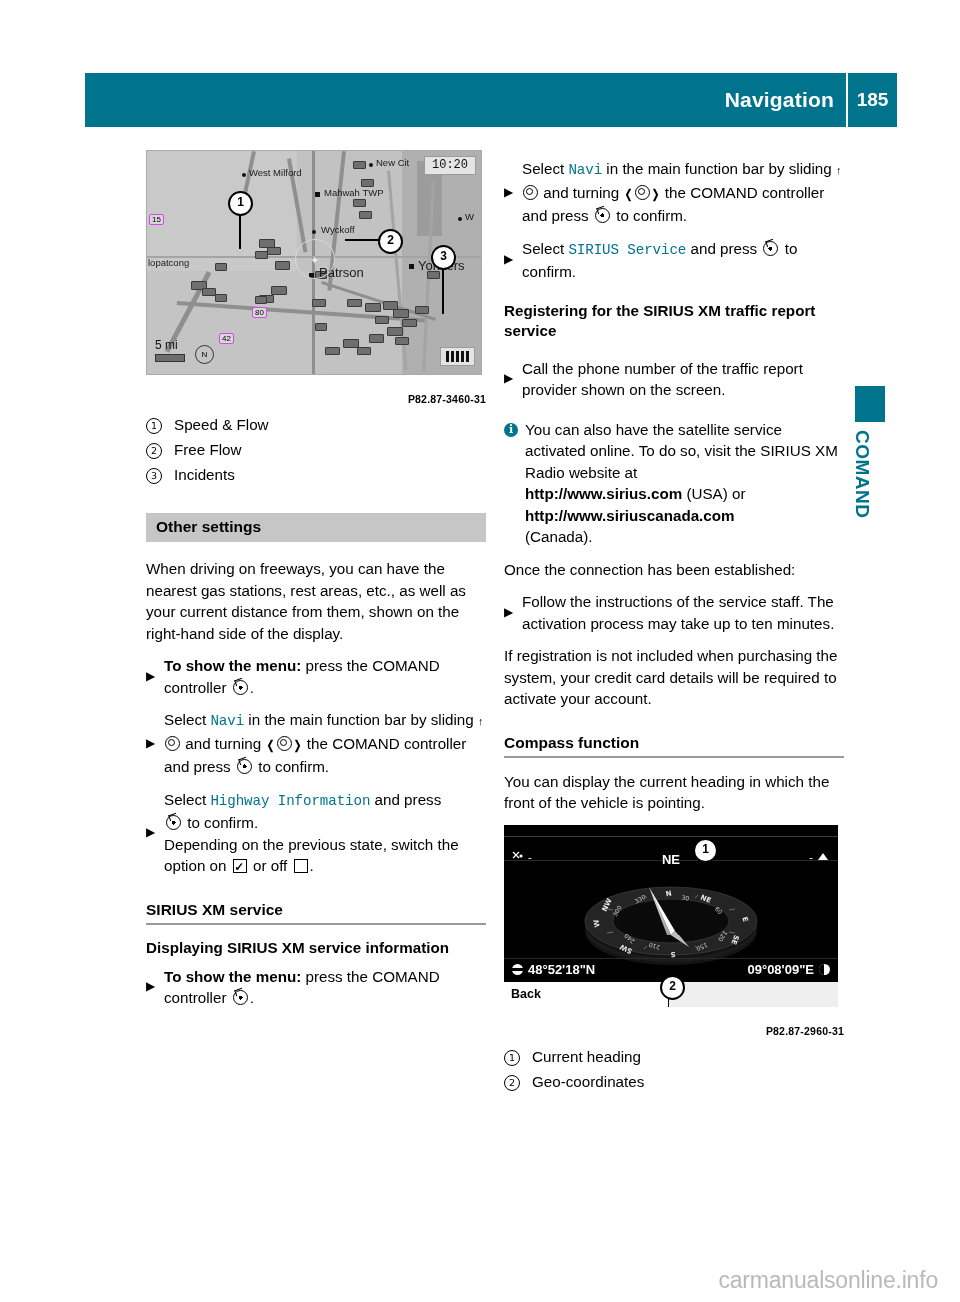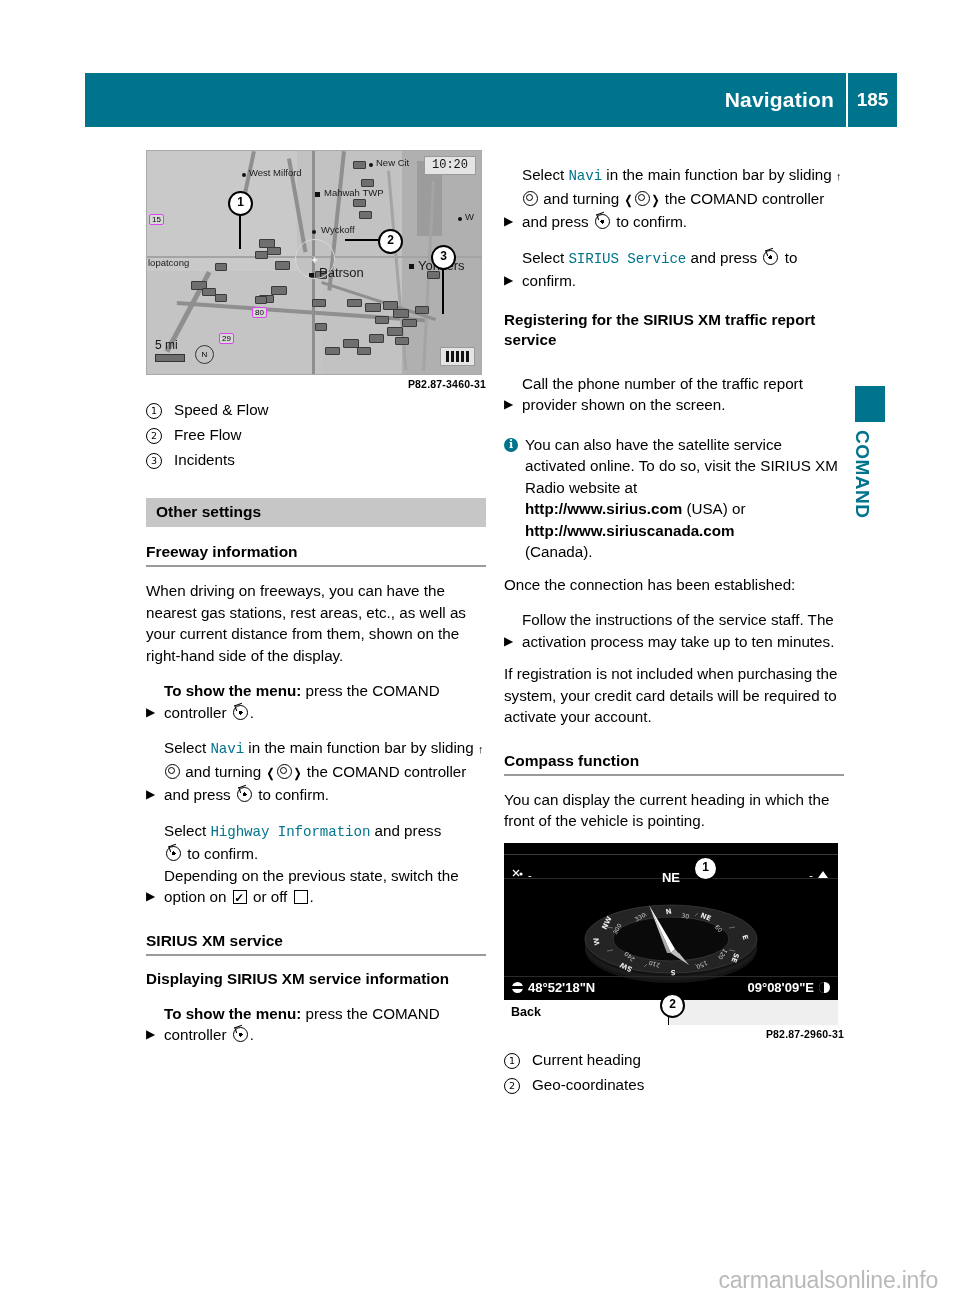--- a/index.html
+++ b/index.html
@@ -86,21 +86,21 @@
   }
   p { margin: 0 0 11px 0; }
 
   
   .figure { margin: 0 0 6px 0; }
   .fig-caption-code {
     font-size: 10.5px;
     font-weight: bold;
     color: #000;
     text-align: right;
-    margin-top: 3px;
+    margin-top: 18px;
     letter-spacing: 0.2px;
   }
 
   
   .map-img {
     width: 334px;
     height: 223px;
     position: relative;
     background: #cfcfcf;
     border: 1px solid #aaa;
@@ -372,22 +372,22 @@
     font-weight: bold;
     margin: 0 0 2px 0;
     line-height: 20px;
   }
   .spacer-md { height: 13px; }
   .spacer-sm { height: 7px; }
 
   
   .step {
     display: flex;
-    align-items: flex-end;
-    margin: 14px 0 11px 0;
+    align-items: center;
+    margin: 8px 0 11px 0;
   }
   .step-bullet {
     flex: 0 0 auto;
     width: 14px;
     font-size: 12px;
     line-height: 21.5px;
     margin-right: 4px;
   }
   .step-bullet::before { content: "\25B6"; }
   .step-body { flex: 1 1 auto; }
@@ -594,21 +594,21 @@
       <div class="map-sq" style="left:262px;top:113px"></div>
       <div class="map-label big" style="left:271px;top:107px">Yonkers</div>
       <div class="map-dot" style="left:311px;top:66px"></div>
       <div class="map-label" style="left:318px;top:60px">W</div>
 
       <div style="position:absolute;left:148px;top:88px;width:38px;height:38px;border:1.5px solid #d8d8d8;border-radius:50%"></div>
       <div style="position:absolute;left:163px;top:103px;color:#eee;font-size:11px">✦</div>
 
       <div class="map-shield" style="left:2px;top:63px">15</div>
       <div class="map-shield" style="left:105px;top:156px">80</div>
-      <div class="map-shield" style="left:72px;top:182px">29</div>
+      <div class="map-shield" style="left:72px;top:182px">42</div>
 
       <div class="map-clock">10:20</div>
 
       <div class="map-scale">
         <div>5 mi</div>
         <div class="map-scale-bar"></div>
       </div>
       <div class="map-compass">N</div>
 
       <div class="map-bars">
@@ -639,21 +639,20 @@
       <span>Free Flow</span>
     </div>
     <div class="legend-row">
       <span class="num-circle">3</span>
       <span>Incidents</span>
     </div>
   </div>
 
   <div class="gray-head">Other settings</div>
 
-  <div class="rule-head">Freeway information</div>
   <p class="body-text">When driving on freeways, you can have the nearest gas stations, rest areas, etc., as well as your current distance from them, shown on the right-hand side of the display.</p>
 
 
   <div class="step">
     <span class="step-bullet"></span>
     <span class="step-body step-text"><b>To show the menu:</b>
       <span>press the COMAND controller</span>
       <span class="ctl-press"></span>.
     </span>
   </div>

